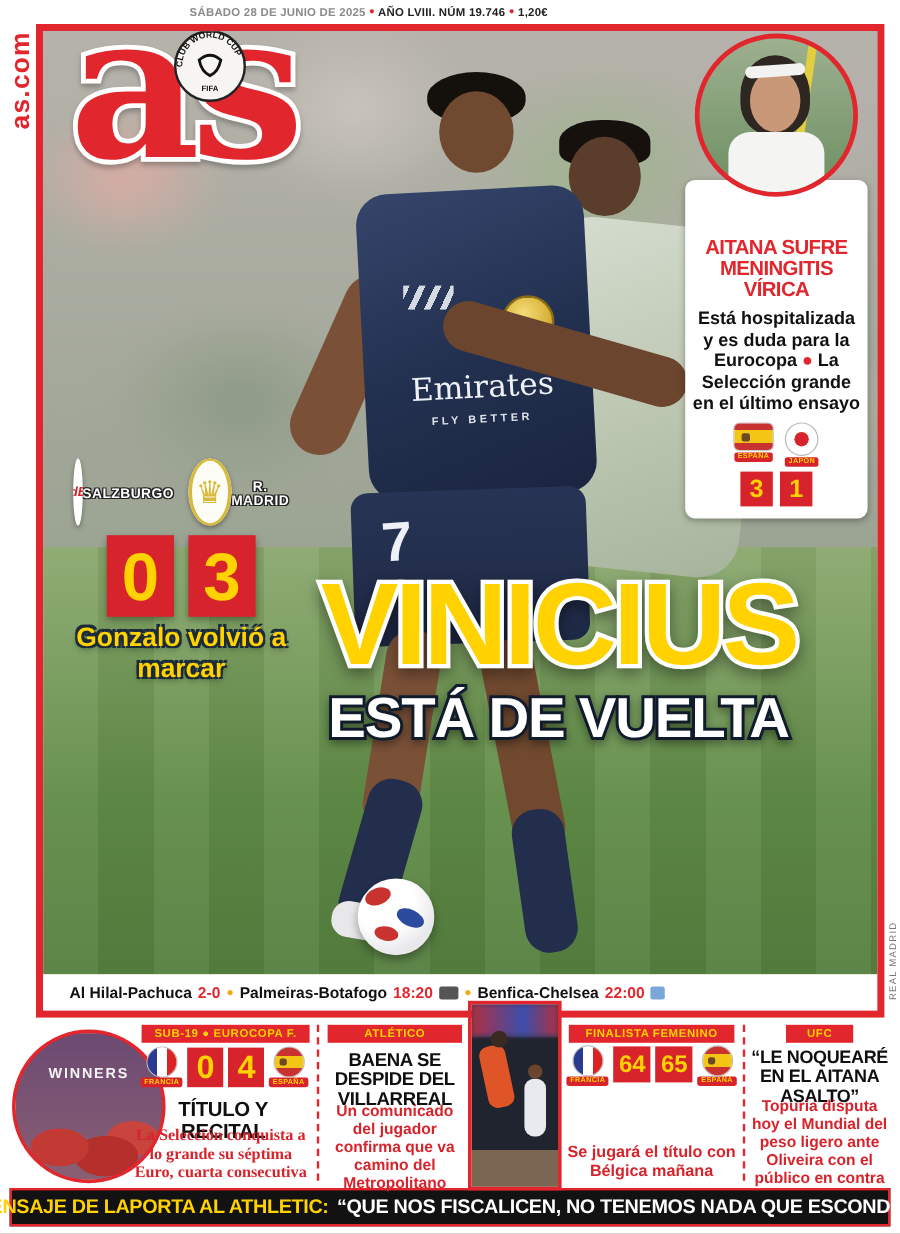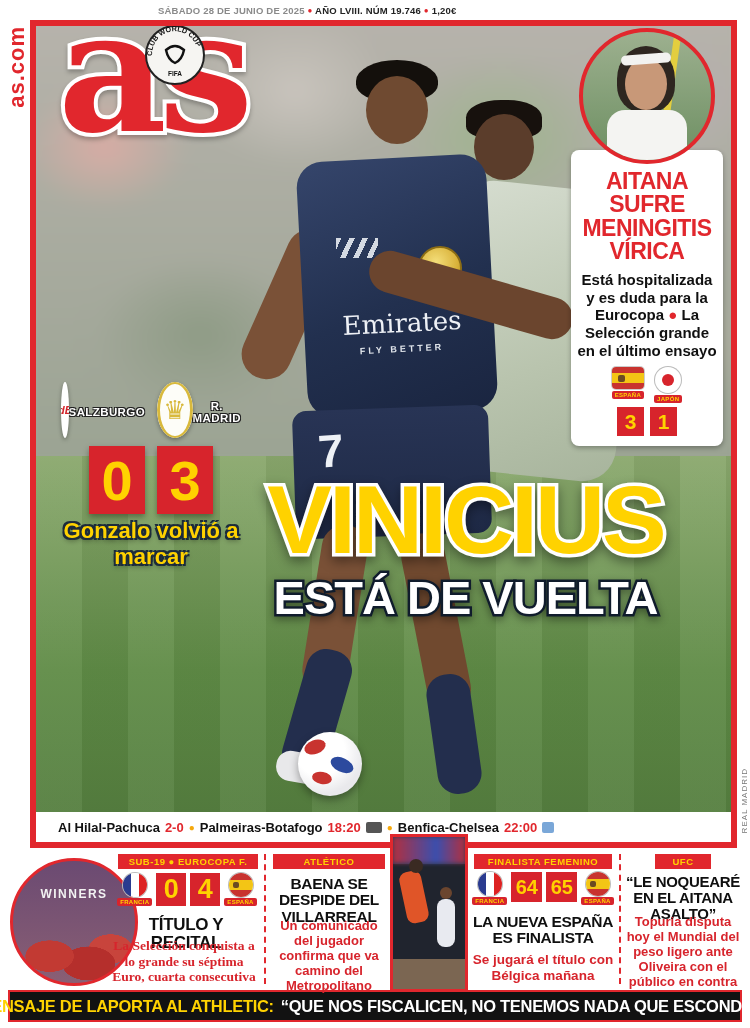--- a/index.html
+++ b/index.html
@@ -109,21 +109,21 @@
   .aitana{position:absolute;right:8px;top:2px;width:152px;z-index:8;}
   .aitana-circle{position:relative;margin:0 auto;width:128px;height:128px;border-radius:50%;border:4px solid #e1272d;
     overflow:hidden;background:linear-gradient(#9db08f,#6d8f62);}
   .aitana-circle div{position:absolute;}
   .a-pole{left:84px;top:-6px;width:7px;height:120px;background:#e3ce3f;transform:rotate(8deg);}
   .a-hair{left:34px;top:14px;width:58px;height:66px;border-radius:50% 50% 40% 40%;background:#2e2620;}
   .a-band{left:38px;top:22px;width:50px;height:10px;border-radius:6px;background:#f2f2f0;transform:rotate(-4deg);}
   .a-face{left:42px;top:26px;width:42px;height:52px;border-radius:50%;background:#c89878;}
   .a-top{left:24px;top:78px;width:80px;height:52px;border-radius:18px 18px 0 0;background:#f4f4f2;}
   .aitana-panel{margin-top:-14px;background:#ffffff;border-radius:8px;padding:20px 6px 10px;text-align:center;box-shadow:0 2px 5px rgba(0,0,0,.3);}
-  .aitana-title{color:#e1272d;font-weight:bold;font-size:23px;line-height:1.02;letter-spacing:-.5px;}
+  .aitana-title{color:#e1272d;font-weight:bold;font-size:17px;line-height:1.02;letter-spacing:-.5px;margin-top:28px;}
   .aitana-body{margin-top:7px;color:#101010;font-weight:bold;font-size:15px;line-height:1.18;}
   .aitana-body .dot-red{color:#e1272d;}
   .mini-match{margin-top:8px;display:flex;justify-content:center;gap:10px;}
   .mini-team{display:flex;flex-direction:column;align-items:center;gap:2px;}
   .flag-es{width:32px;height:22px;border-radius:4px;position:relative;
     background:linear-gradient(#c8332f 0 26%,#f3c515 26% 74%,#c8332f 74%);box-shadow:0 0 0 1px #ccc;}
   .flag-es::after{content:"";position:absolute;left:6px;top:8px;width:7px;height:7px;background:#6b4a22;border-radius:2px;}
   .flag-jp{width:26px;height:26px;border-radius:50%;background:#fff;box-shadow:0 0 0 1px #bbb;position:relative;}
   .flag-jp::after{content:"";position:absolute;left:7px;top:7px;width:12px;height:12px;border-radius:50%;background:#d7242c;}
   .tiny-label{font-size:6px;font-weight:bold;color:#ffd200;background:#d7242c;padding:1px 3px;border-radius:2px;letter-spacing:.3px;}
@@ -365,21 +365,20 @@
           <div class="flag-fr"></div>
           <div class="tiny-label">FRANCIA</div>
         </div>
         <div class="box-s">64</div>
         <div class="box-s">65</div>
         <div class="score-cell">
           <div class="flag-es-round"></div>
           <div class="tiny-label">ESPAÑA</div>
         </div>
       </div>
-      <div class="sec-headline" style="left:0;top:62px;width:146px;font-size:15.5px;">LA NUEVA ESPAÑA ES FINALISTA</div>
       <div class="sec-body" style="left:2px;top:100px;width:142px;font-size:13.5px;">Se jugará el título con Bélgica mañana</div>
     </div>
 
     <div class="sep" style="left:611px;"></div>
 
     <div class="sec" style="left:616px;width:118px;">
       <div class="tagbar" style="left:31px;top:2px;width:56px;">UFC</div>
       <div class="sec-headline" style="left:0;top:22px;width:118px;font-size:15px;">“LE NOQUEARÉ EN EL AITANA ASALTO”</div>
       <div class="sec-body" style="left:0;top:62px;width:118px;font-size:13px;">Topuria disputa hoy el Mundial del peso ligero ante Oliveira con el público en contra</div>
     </div>

